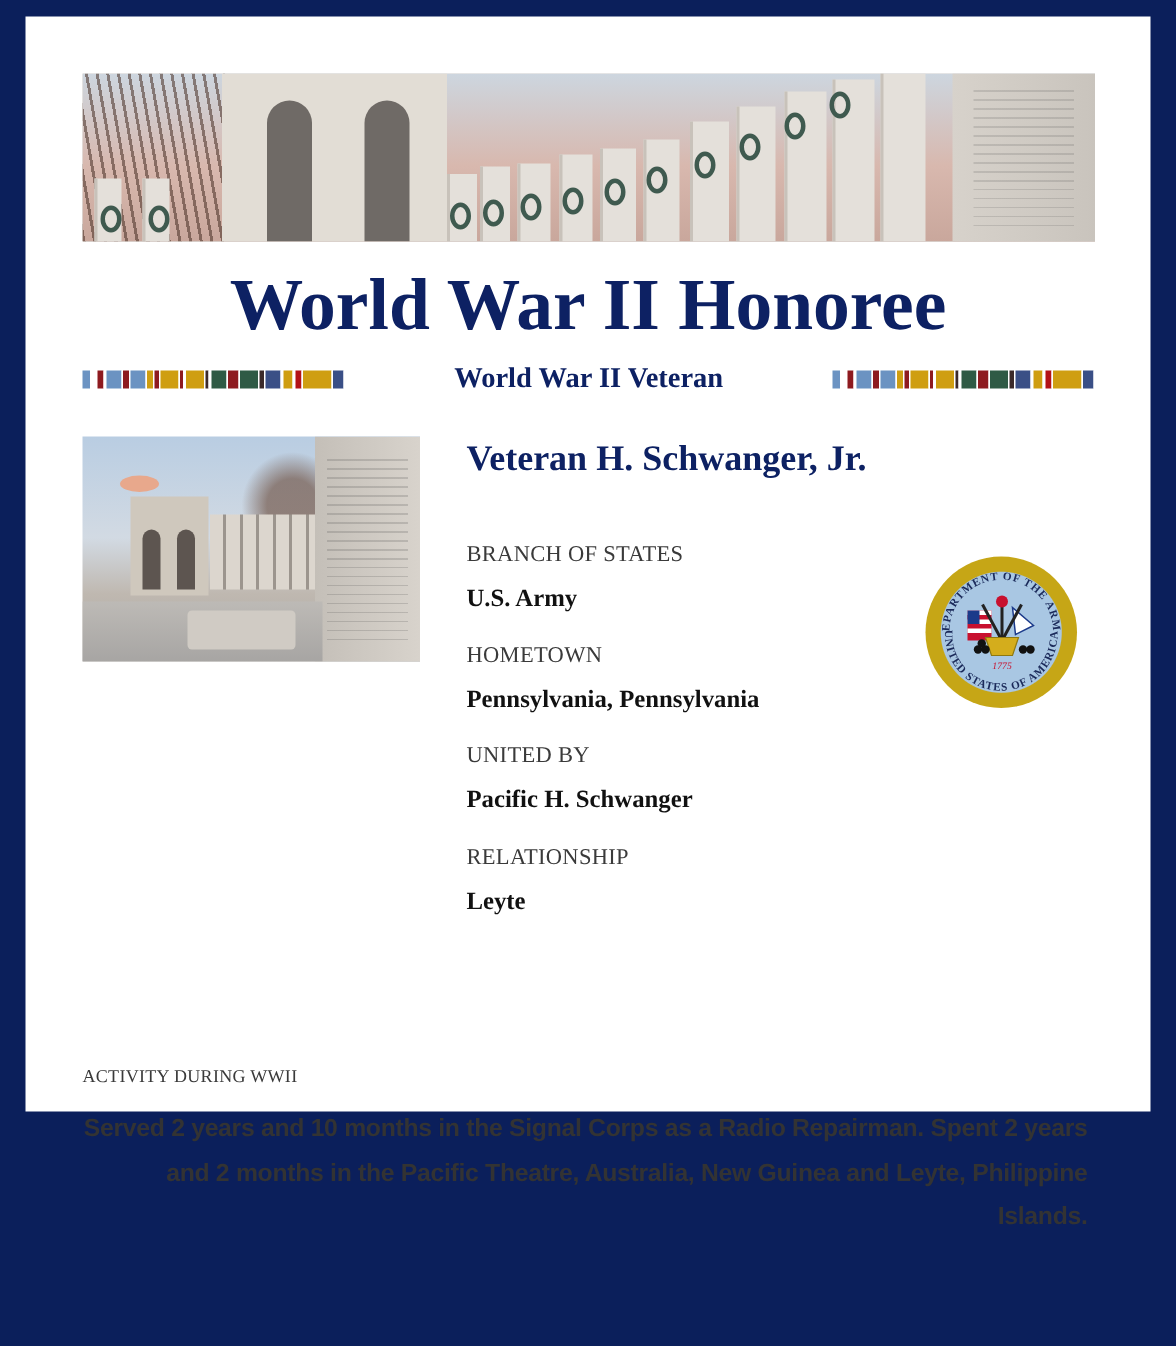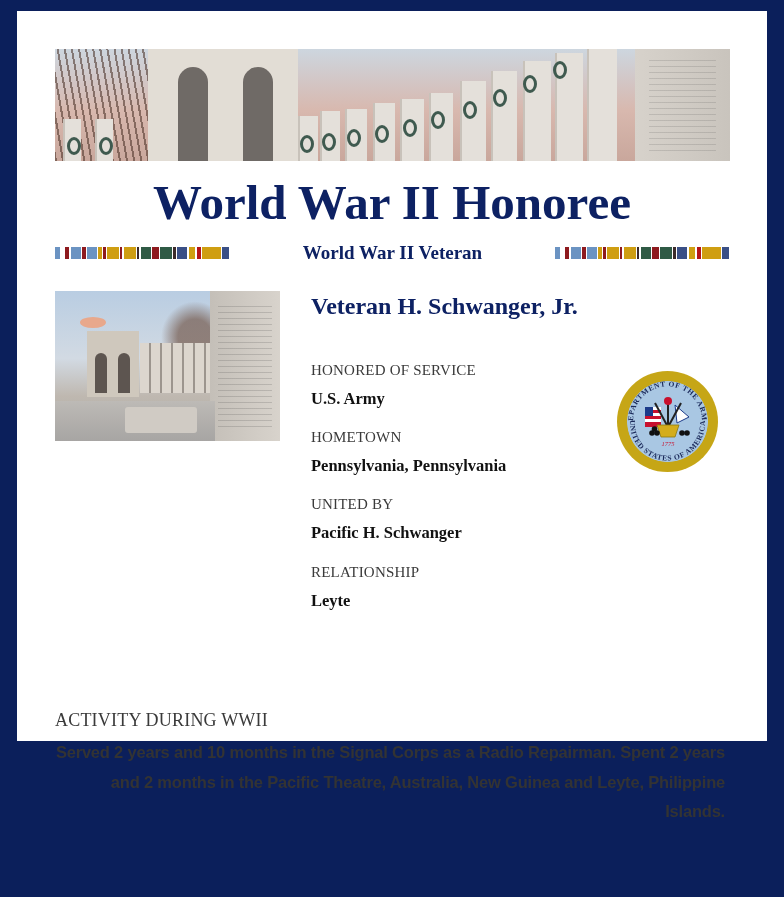--- a/index.html
+++ b/index.html
@@ -43,21 +43,21 @@
     background: repeating-linear-gradient(90deg, #dcd6ce 0 9px, #9c958e 9px 11px); }
 
   .name { position:absolute; left:294px; top:282px; color:#0d2163; font-weight:bold; font-size:24px; }
   .field-label { position:absolute; left:294px; color:#3a3a3a; font-size:15px; letter-spacing:0.2px; }
   .field-value { position:absolute; left:294px; color:#111; font-weight:bold; font-size:16.5px; }
 
   .seal { position:absolute; left:600px; top:360px; width:101px; height:101px; border-radius:50%;
     background: radial-gradient(circle, #a9c7e3 0 56%, #c6a616 57% 98%, #8e7810 99% 100%); }
   .seal svg { position:absolute; left:0; top:0; }
 
-  .activity-label { position:absolute; left:38px; top:699px; color:#3a3a3a; font-size:18px; letter-spacing:0.2px; }
+  .activity-label { position:absolute; left:38px; top:699px; color:#3a3a3a; font-size:12px; letter-spacing:0.2px; }
   .activity-text { position:absolute; left:38px; top:727px; width:670px; color:#333; font-weight:bold;
     font-family:"Liberation Sans", sans-serif; font-size:16.5px; line-height:29.5px; letter-spacing:-0.2px;text-align:right; }
 </style>
 </head>
 <body>
 
 <div class="card">
 
   <div class="banner">
     <div class="sky"></div>
@@ -193,21 +193,21 @@
     <div class="tree"></div>
     <div class="pillars"></div>
     <div class="arch"></div>
     <div class="wall"></div>
     <div class="plaza"></div>
     <div class="bench"></div>
   </div>
 
   <div class="name">Veteran H. Schwanger, Jr.</div>
 
-  <div class="field-label" style="top:351px">HONORED OF SERVICE</div>
+  <div class="field-label" style="top:351px">BRANCH OF STATES</div>
   <div class="field-value" style="top:378px">U.S. Army</div>
 
   <div class="field-label" style="top:418px">HOMETOWN</div>
   <div class="field-value" style="top:445px">Pennsylvania, Pennsylvania</div>
 
   <div class="field-label" style="top:485px">UNITED BY</div>
   <div class="field-value" style="top:512px">Pacific H. Schwanger</div>
 
   <div class="field-label" style="top:553px">RELATIONSHIP</div>
   <div class="field-value" style="top:580px">Leyte</div>

